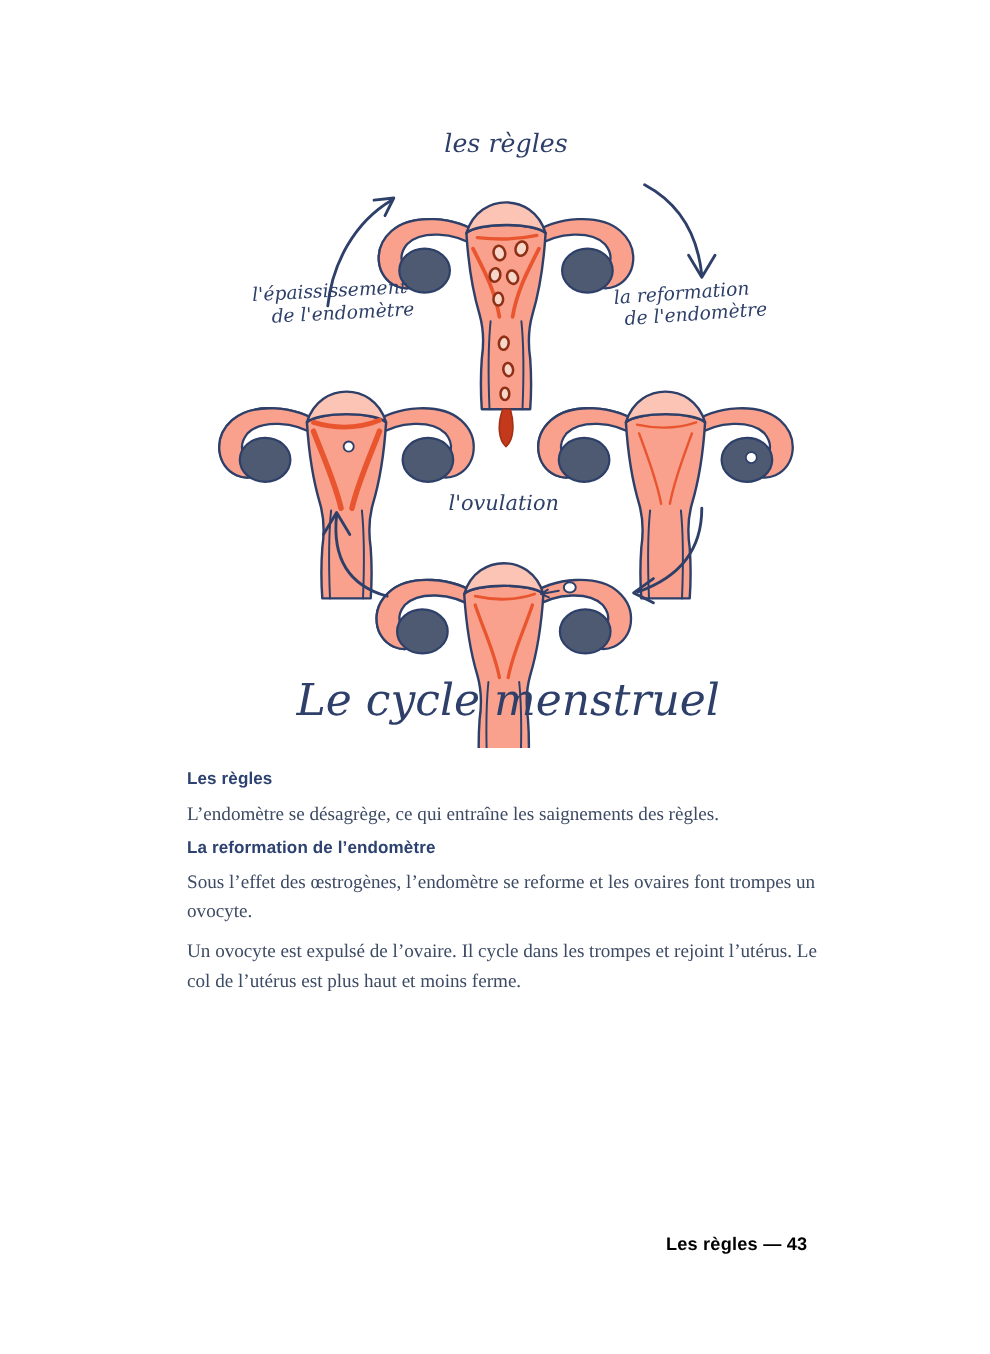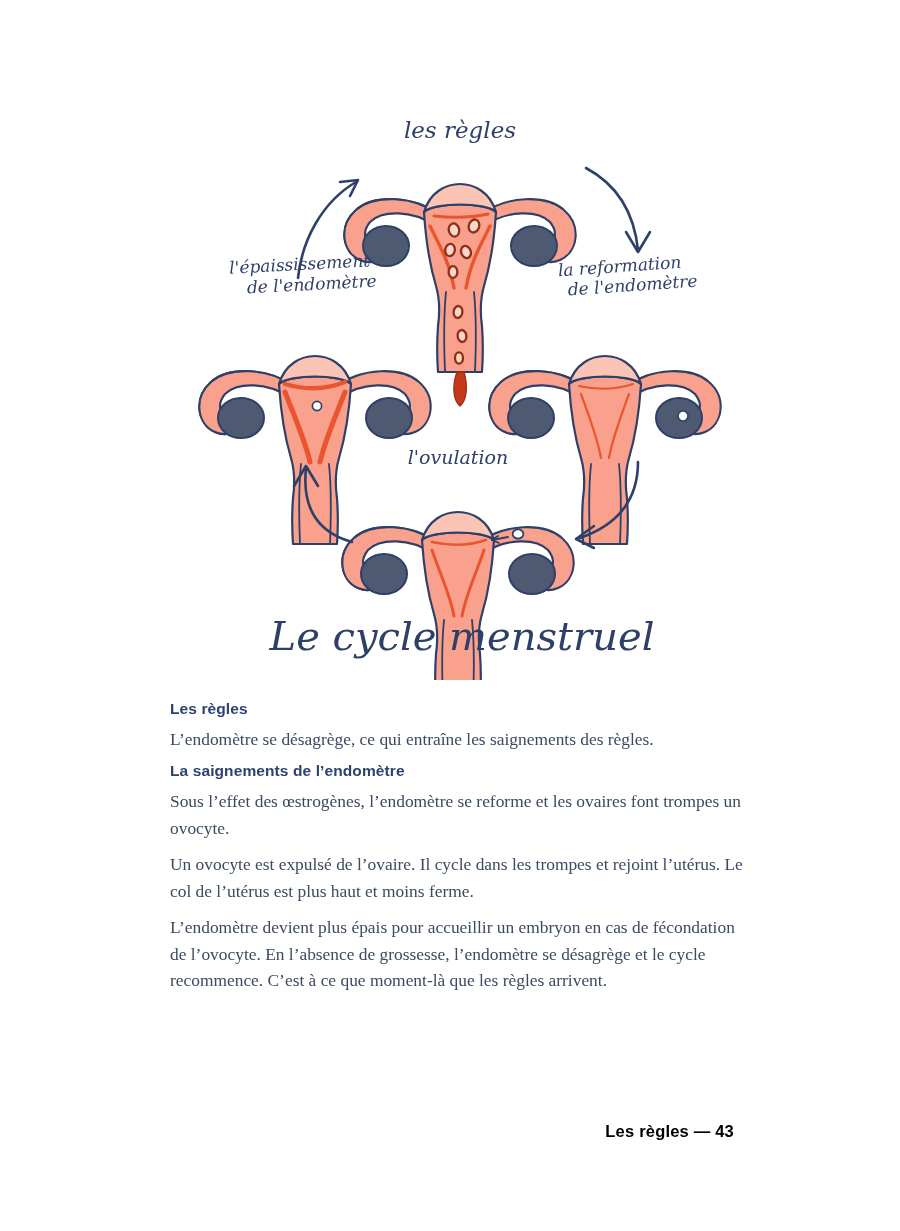--- a/index.html
+++ b/index.html
@@ -187,29 +187,28 @@
   </div>
 
   <div class="content">
 
     <div class="section">
       <h3 class="sec-head">Les règles</h3>
       <p class="sec-body">L’endomètre se désagrège, ce qui entraîne les saignements des règles.</p>
     </div>
 
     <div class="section">
-      <h3 class="sec-head">La saignements de l’endomètre</h3>
+      <h3 class="sec-head">La reformation de l’endomètre</h3>
       <p class="sec-body">Sous l’effet des œstrogènes, l’endomètre se reforme et les ovaires font trompes un ovocyte.</p>
     </div>
 
     <div class="section">
       <p class="sec-body">Un ovocyte est expulsé de l’ovaire. Il cycle dans les trompes et rejoint l’utérus. Le col de l’utérus est plus haut et moins ferme.</p>
     </div>
 
     <div class="section">
-      <p class="sec-body">L’endomètre devient plus épais pour accueillir un embryon en cas de fécondation de l’ovocyte. En l’absence de grossesse, l’endomètre se désagrège et le cycle recommence. C’est à ce que moment-là que les règles arrivent.</p>
     </div>
 
   </div>
 
   <div class="footer">Les règles — 43</div>
 
 </div>
 
 </body></html>

